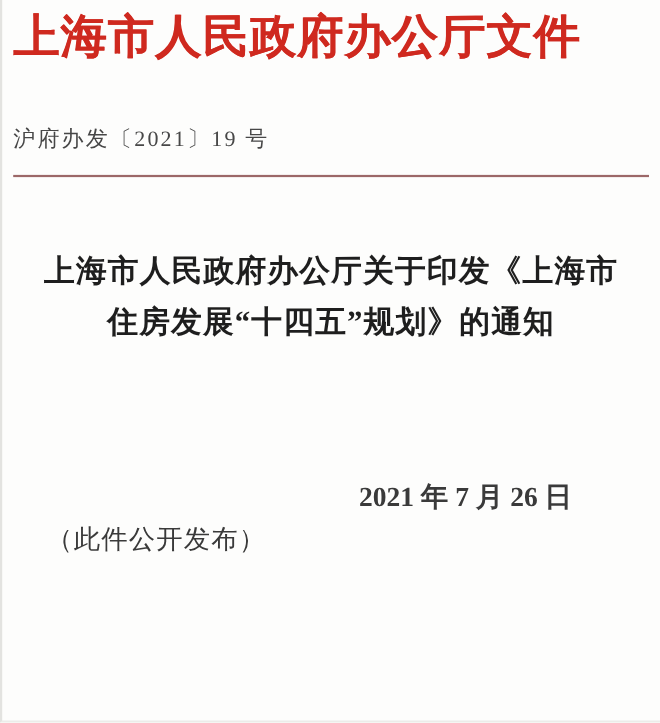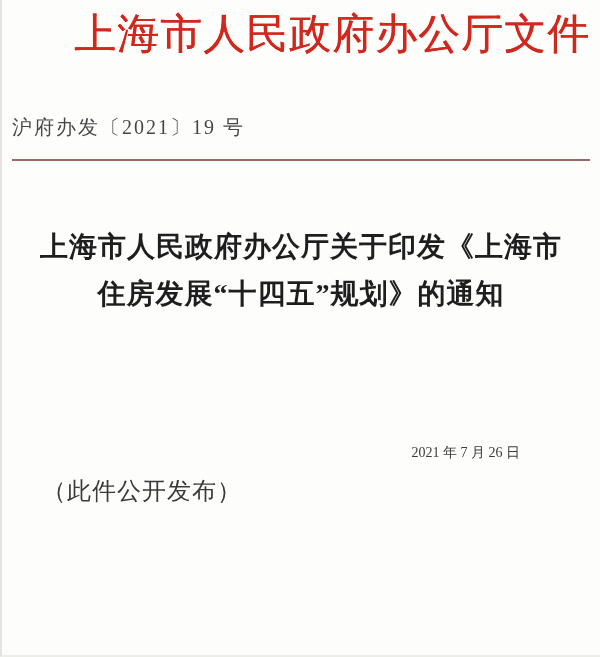--- a/index.html
+++ b/index.html
@@ -14,24 +14,24 @@
     box-sizing: border-box;
     background: #fdfdfc;
     border-left: 2px solid #e3e3e0;
     border-bottom: 2px solid #ecece9;
     overflow: hidden;
     font-family: "Liberation Serif", serif;
     color: #383838;
   }
   .doc-header {
     margin: 6px 10px 0;
-    text-align: right;
+    text-align: left;
     font-size: 42px;
     line-height: 56px;
-    font-weight: normal;
+    font-weight: bold;
     letter-spacing: 1px;
     color: #cf291f;
     text-shadow: 0.5px 0 0 #cf291f;
   }
   .doc-number {
     margin: 52px 10px 0;
     text-align: left;
     font-size: 20px;
     line-height: 26px;
     letter-spacing: 2px;
@@ -57,23 +57,24 @@
     line-height: 45px;
     color: #333333;
     text-align: justify;
   }
   .doc-body .para {
     text-indent: 2em;
   }
   .issue-date {
     margin: 121px 80px 0 0;
     text-align: right;
-    font-size: 14px;
+    font-size: 25px;
     line-height: 30px;
     color: #3a3a3a;
+    font-weight: bold;
   }
   .publish-note {
     margin: 8px 0 0 40px;
     font-size: 24px;
     line-height: 30px;
     letter-spacing: 1px;
     color: #3a3a3a;
   }
 </style>
 </head>

